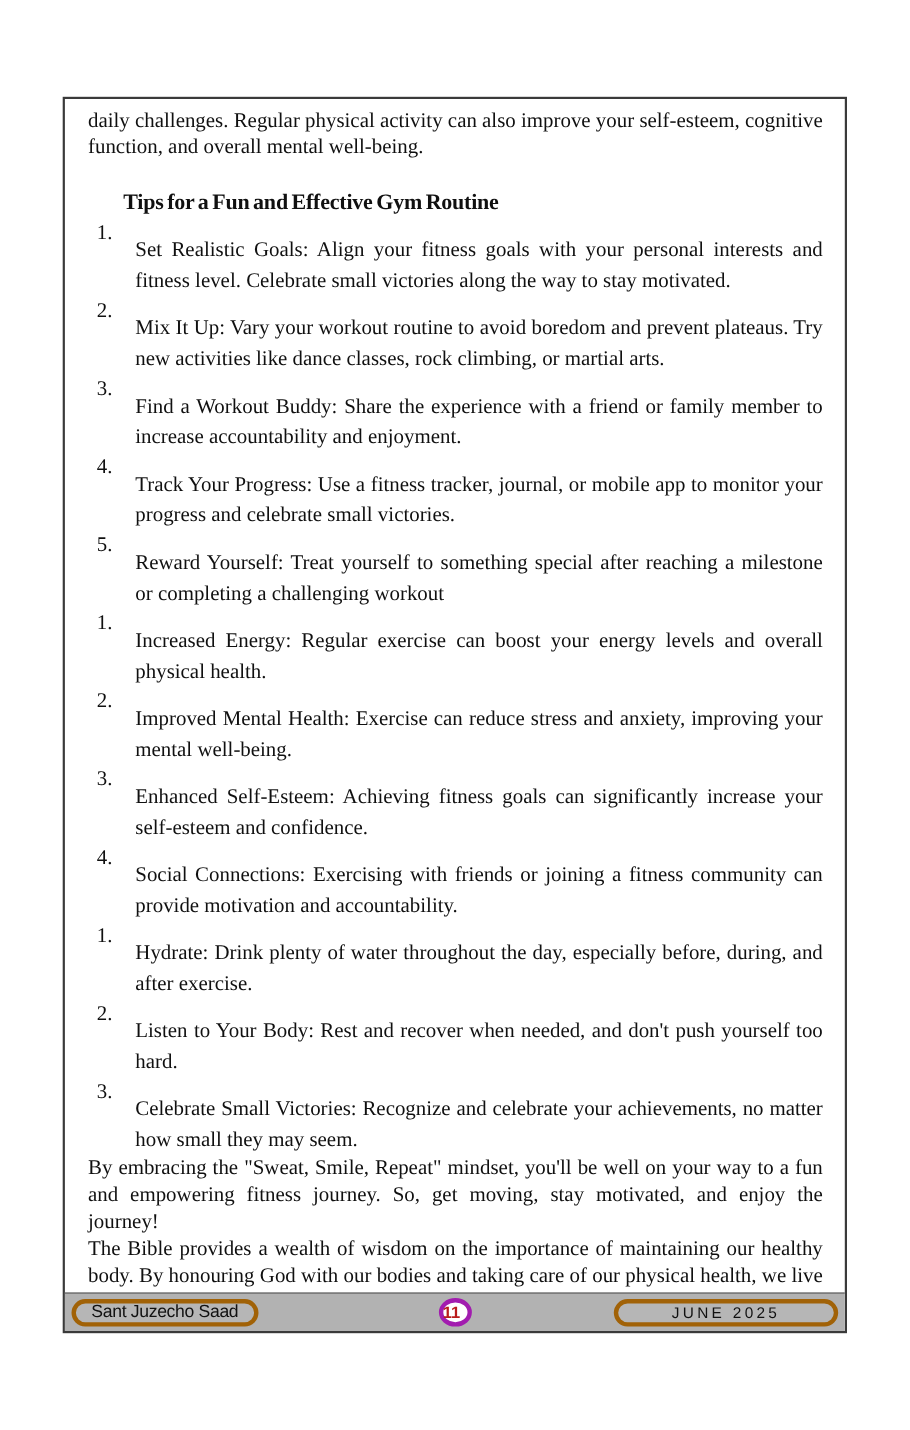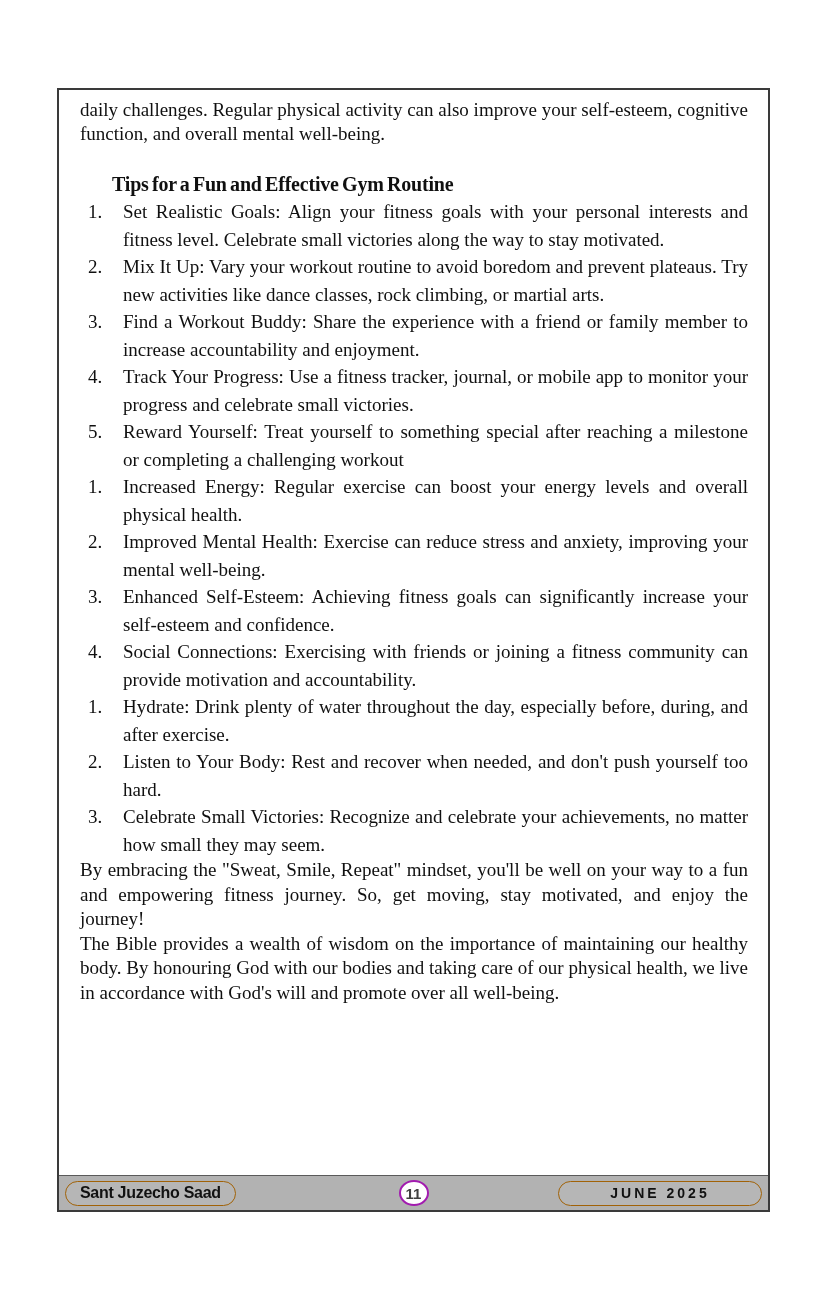--- a/index.html
+++ b/index.html
@@ -57,44 +57,45 @@
     display: flex;
     line-height: 27.5px;
   }
   .num {
     flex: 0 0 35px;
     margin-left: 8px;
   }
   .itext {
     flex: 1;
     text-align: justify;
+    margin-top: 16px;
   }
   .footer {
     position: absolute;
     left: 0;
     right: 0;
     bottom: 0;
     height: 34px;
     background: #b2b2b2;
     border-top: 1px solid #5a5a5a;
     display: flex;
     align-items: center;
     justify-content: space-between;
     font-family: "Liberation Sans", sans-serif;
   }
   .badge-pill {
     height: 25px;
     box-sizing: border-box;
-    border: 1px solid #a16207;
+    border: 4px solid #a16207;
     border-radius: 14px;
     background: #b6b6b6;
     display: flex;
     align-items: center;
     justify-content: center;
-    font-weight: bold;
+    font-weight: normal;
     color: #111111;
   }
   .badge-left {
     margin-left: 6px;
     padding: 0 14px;
     font-size: 16px;
     letter-spacing: -0.3px;
   }
   .badge-right {
     margin-right: 6px;
@@ -103,29 +104,28 @@
     letter-spacing: 3px;
   }
   .page-circle {
     position: absolute;
     left: 50%;
     top: 50%;
     transform: translate(-50%, -50%);
     width: 30px;
     height: 26px;
     box-sizing: border-box;
-    border: 2px solid #a21caf;
+    border: 4px solid #a21caf;
     border-radius: 50%;
     background: #ffffff;
     display: flex;
     align-items: center;
-    justify-content: center;
     font-weight: bold;
     font-size: 15px;
-    color: #404040;
+    color: #b91c1c;
   }
 </style>
 </head>
 <body>
 
 <div class="page">
   <div class="page-box">
     <div class="content">
 
       <p class="para">daily challenges. Regular physical activity can also improve your self-esteem, cognitive function, and overall mental well-being.</p>

